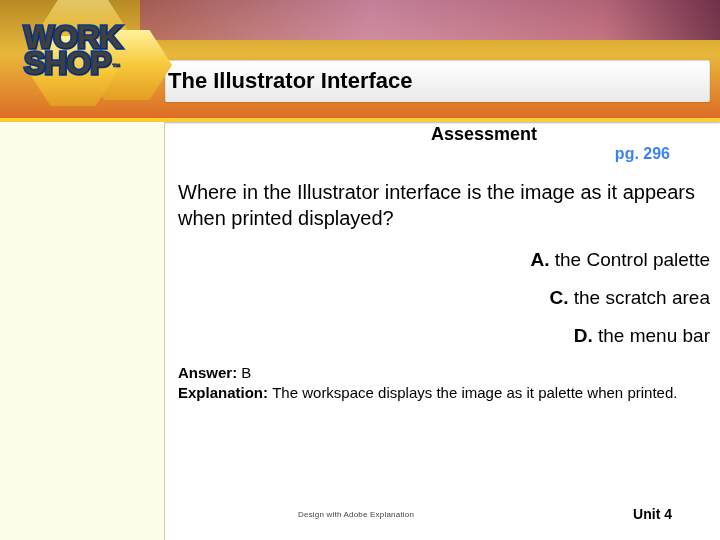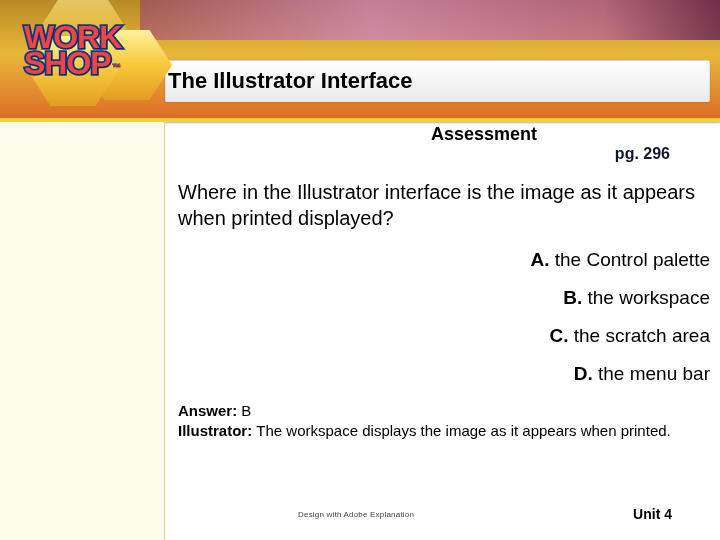--- a/index.html
+++ b/index.html
@@ -67,21 +67,21 @@
   .logo-text {
     position: absolute;
     top: 10px;
     left: 16px;
     z-index: 4;
     font-family: Impact, "Arial Black", sans-serif;
     font-weight: 900;
     font-size: 32px;
     line-height: 26px;
     letter-spacing: -1px;
-    color: #ef4444;
+    color: #404040;
     -webkit-text-stroke: 3.5px #0b3a8c;
     paint-order: stroke fill;
     text-shadow: 1px 1px 1px rgba(0,0,0,0.3);
   }
   .logo-text .shop-line { position: relative; }
   .logo-text .tm {
     font-size: 9px;
     -webkit-text-stroke: 0.8px #0b3a8c;
     position: absolute;
     top: 4px;
@@ -122,21 +122,21 @@
   }
   .subhead .label {
     font-size: 18px;
     font-weight: bold;
     color: #000;
     margin-left: 80px;
   }
   .subhead .page {
     font-size: 16px;
     font-weight: bold;
-    color: #0f172a;
+    color: #3b82f6;
     margin-left: auto;
     margin-right: 40px;
   }
   .question {
     font-size: 20px;
     color: #000;
     line-height: 1.3;
     margin-bottom: 18px;
     padding-right: 10px;
   }
@@ -212,33 +212,30 @@
       <span class="page">pg. 296</span>
     </div>
 
     <div class="question">Where in the Illustrator interface is the image as it appears when printed displayed?</div>
 
     <div class="options">
       <div class="opt">
         <span class="letter">A.</span><span> the Control palette</span>
       </div>
       <div class="opt">
-        <span class="letter">B.</span><span> the workspace</span>
-      </div>
-      <div class="opt">
         <span class="letter">C.</span><span> the scratch area</span>
       </div>
       <div class="opt">
         <span class="letter">D.</span><span> the menu bar</span>
       </div>
     </div>
 
     <div class="answer-block">
       <span class="alabel">Answer: </span><span>B</span><br>
-      <span class="elabel">Illustrator: </span><span>The workspace displays the image as it appears when printed.</span>
+      <span class="elabel">Explanation: </span><span>The workspace displays the image as it palette when printed.</span>
     </div>
   </div>
 
   <div class="footer">
     <span class="credit">Design with Adobe Explanation</span>
     <span class="unit">Unit 4</span>
   </div>
 
 </div>
 

